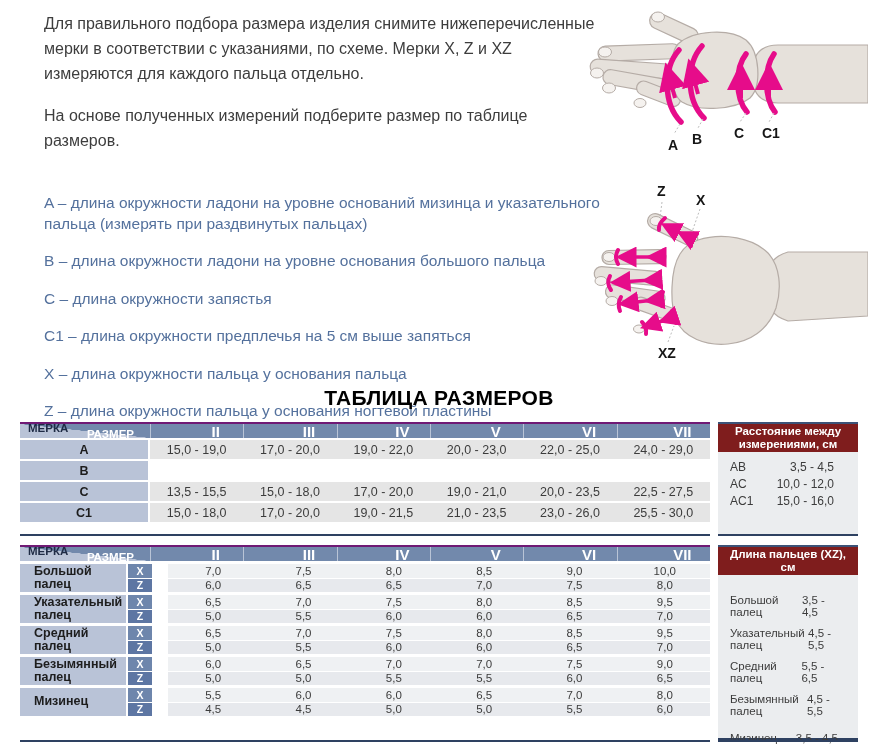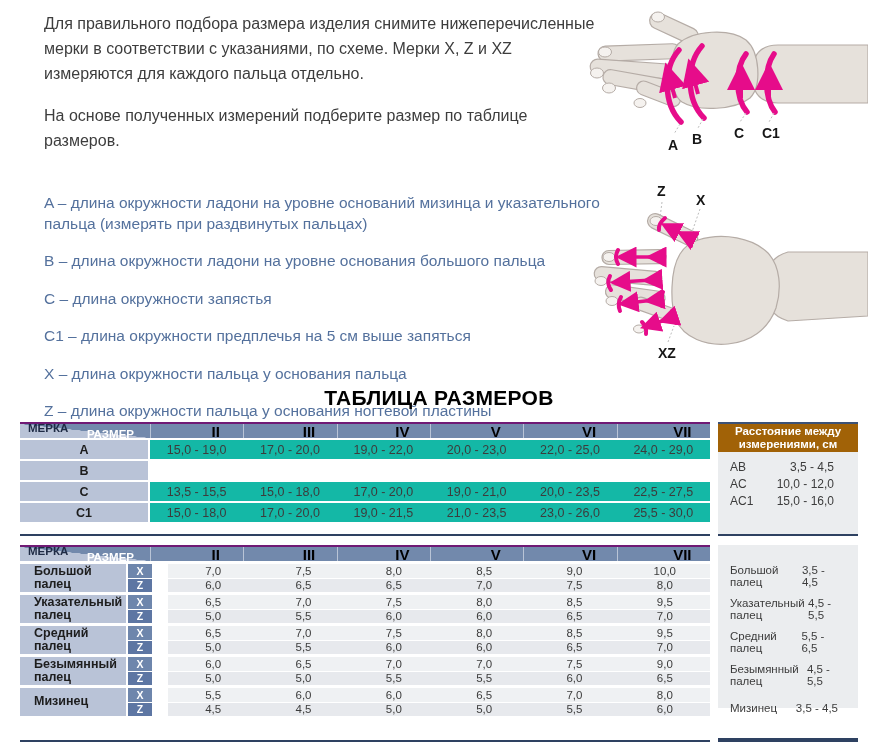--- a/index.html
+++ b/index.html
@@ -19,35 +19,35 @@
   #title { left:20px; top:386px; width:838px; text-align:center;
            font-size:21px; font-weight:bold; color:#000000; letter-spacing:.3px; }
 
   
   .thead { display:flex; height:16px; background:#7289ac; border-top:2px solid #701a75; }
   .corner { width:130px; position:relative; flex:0 0 auto;
             background:linear-gradient(to top right, #b9c3d7 49.6%, #7289ac 50.4%); }
   .corner .top-lab { position:absolute; right:16px; top:4px; color:#fff; font-weight:bold; font-size:11.5px; }
   .corner .bot-lab { position:absolute; left:8px; bottom:4px; color:#1f2b45; font-weight:bold; font-size:11.5px; }
   .hcol { flex:1; display:flex; align-items:center; justify-content:center;
-          color:#000000; font-weight:bold; font-size:15px; border-left:1px solid rgba(255,255,255,.5);padding-left:37px; }
+          color:#ffffff; font-weight:bold; font-size:15px; border-left:1px solid rgba(255,255,255,.5);padding-left:37px; }
 
   
   #t1 { left:20px; top:422px; width:690px; height:114px; border-bottom:2px solid #2e4161; }
   .t1row { display:flex; height:19px; margin-top:2px; }
   .t1label { width:130px; flex:0 0 auto; background:#b9c3d7; color:#1d1d1d; font-weight:bold; font-size:12.5px;
              display:flex; align-items:center; justify-content:center; border-right:2px solid #fff; }
-  .t1data { flex:1; background:#14b8a6; display:flex; }
+  .t1data { flex:1; background:#e5e5e5; display:flex; }
   .t1cell { flex:1; display:flex; align-items:center; justify-content:center; font-size:12.5px; color:#3c3c3c; }
 
   
   .side { left:718px; width:140px; }
   #side1 { top:422px; height:114px; border-bottom:2px solid #2e4161; }
   #side2 { top:545px; height:195px; border-bottom:2px solid #2e4161; }
-  .sheader { height:30px; background:#a16207; border-top:2px solid #3c5277; color:#fff; font-weight:bold;
+  .sheader { height:30px; background:#7f1d1d; border-top:2px solid #3c5277; color:#fff; font-weight:bold;
              font-size:11.5px; line-height:1.15; display:flex; align-items:center; justify-content:center; text-align:center; padding:0 4px; }
   .sbody { background:#ebedef; height:calc(100% - 30px); padding-top:6px; }
   .srow  { display:flex; justify-content:space-between; padding:0 24px 0 12px; height:17px; align-items:center;
            font-size:12px; color:#3c3c3c;text-align:right; }
   #side2 .sbody { padding-top:14px; }
   .srow2 { display:flex; justify-content:space-between; padding:0 20px 0 12px; height:33px; align-items:center;
            font-size:11.5px; color:#3c3c3c; }
 
   
   #t2 { left:20px; top:545px; width:690px; }
@@ -404,20 +404,21 @@
               <div class="vcell">5,0</div>
               <div class="vcell">5,5</div>
               <div class="vcell">6,0</div>
             </div>
           </div>
         </div>
       </div>
   </div>
 
   <div id="side2" class="abs side">
+    <div class="sheader">Длина пальцев (XZ), см</div>
     <div class="sbody" id="side2rows">
         <div class="srow2">
           <div>Большой палец</div>
           <div>3,5 - 4,5</div>
         </div>
         <div class="srow2">
           <div>Указательный палец</div>
           <div>4,5 - 5,5</div>
         </div>
         <div class="srow2">

